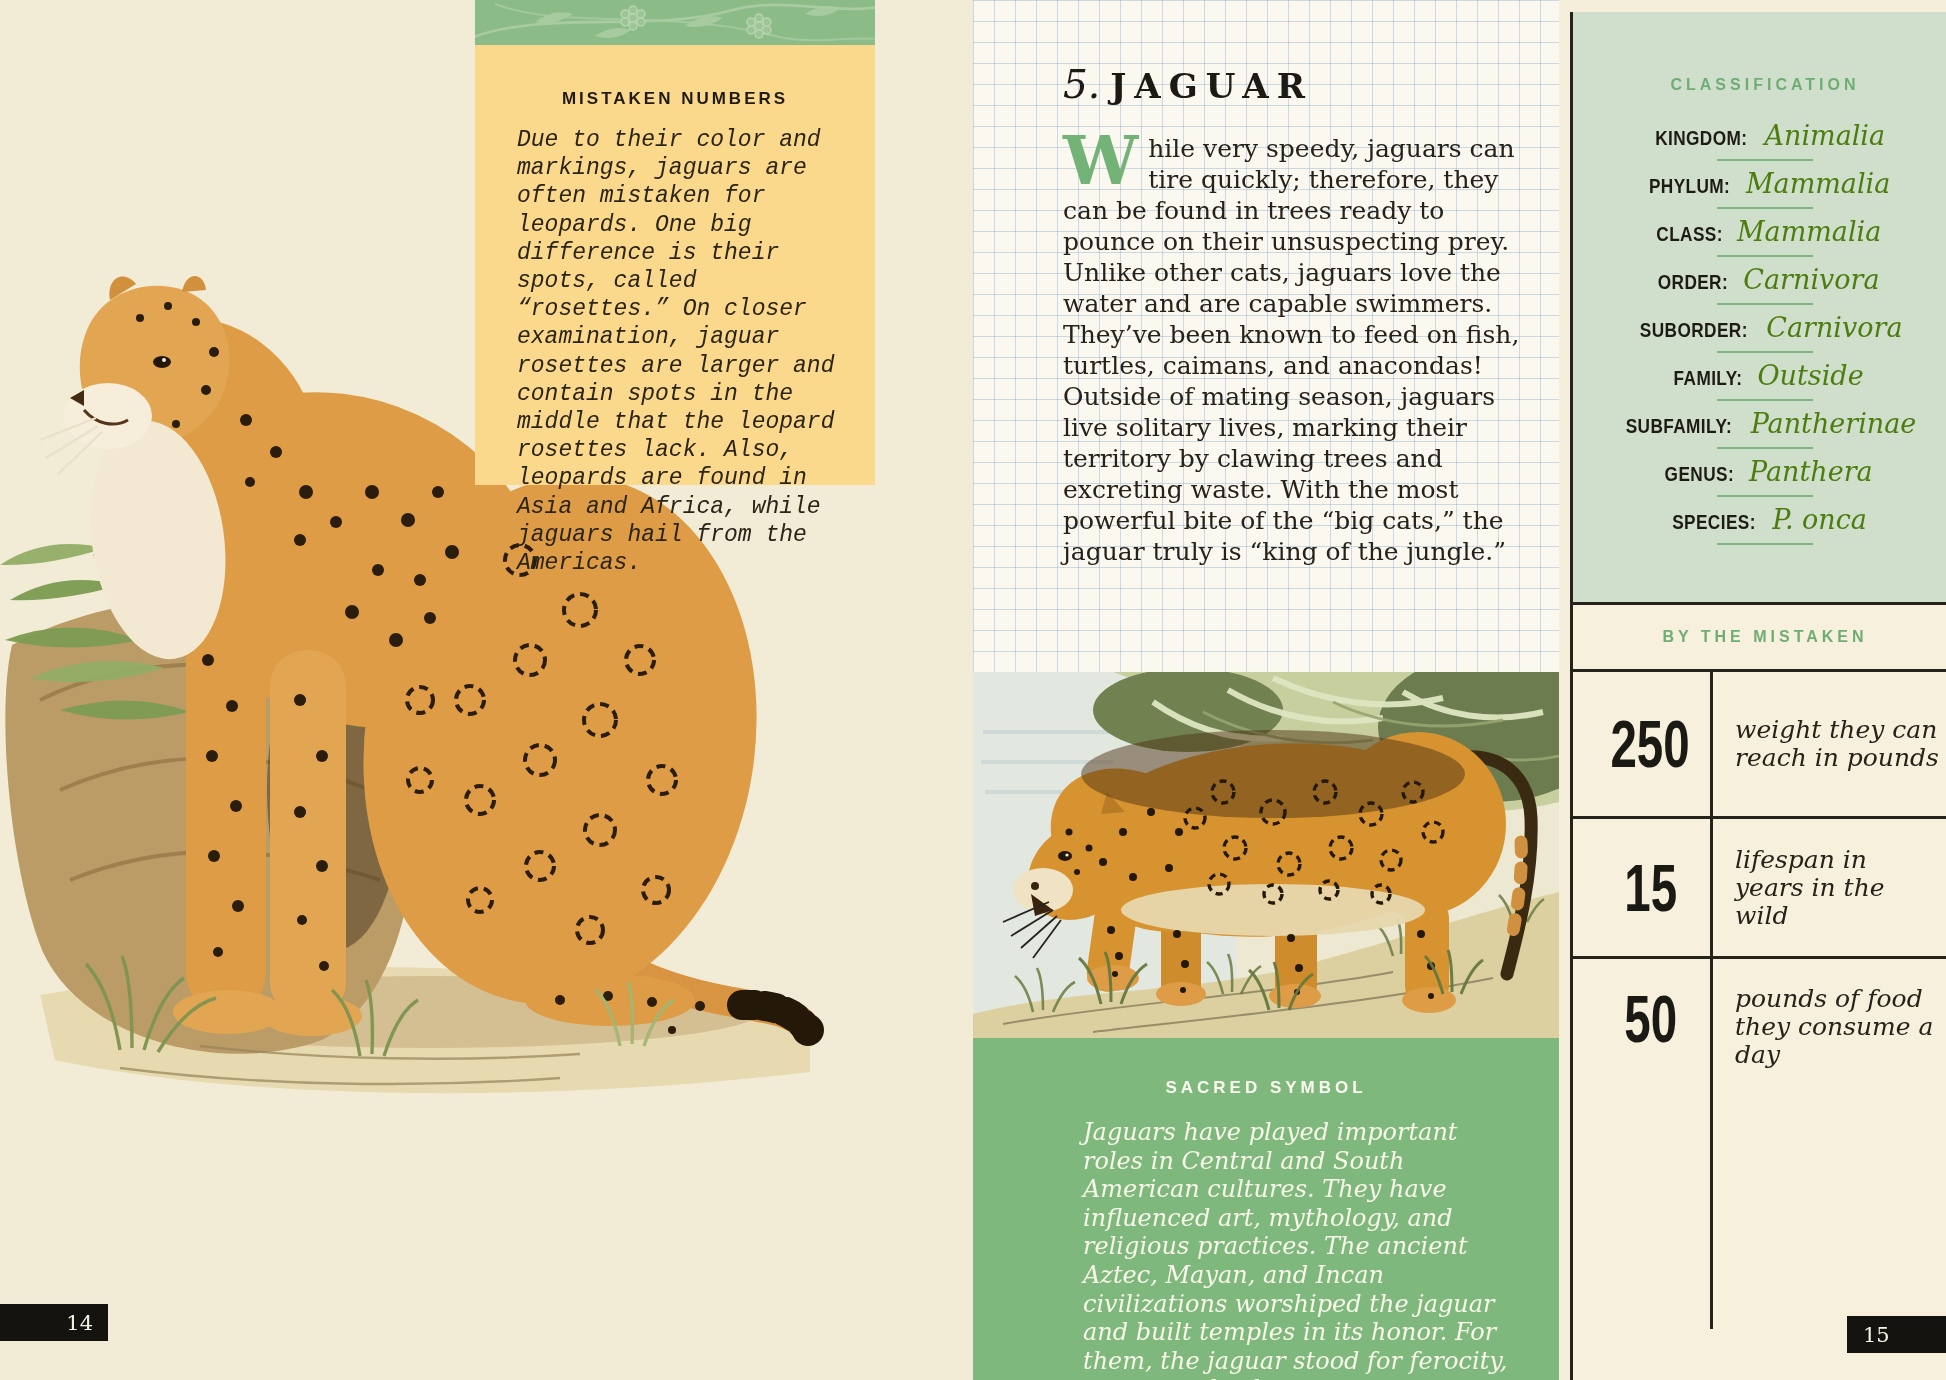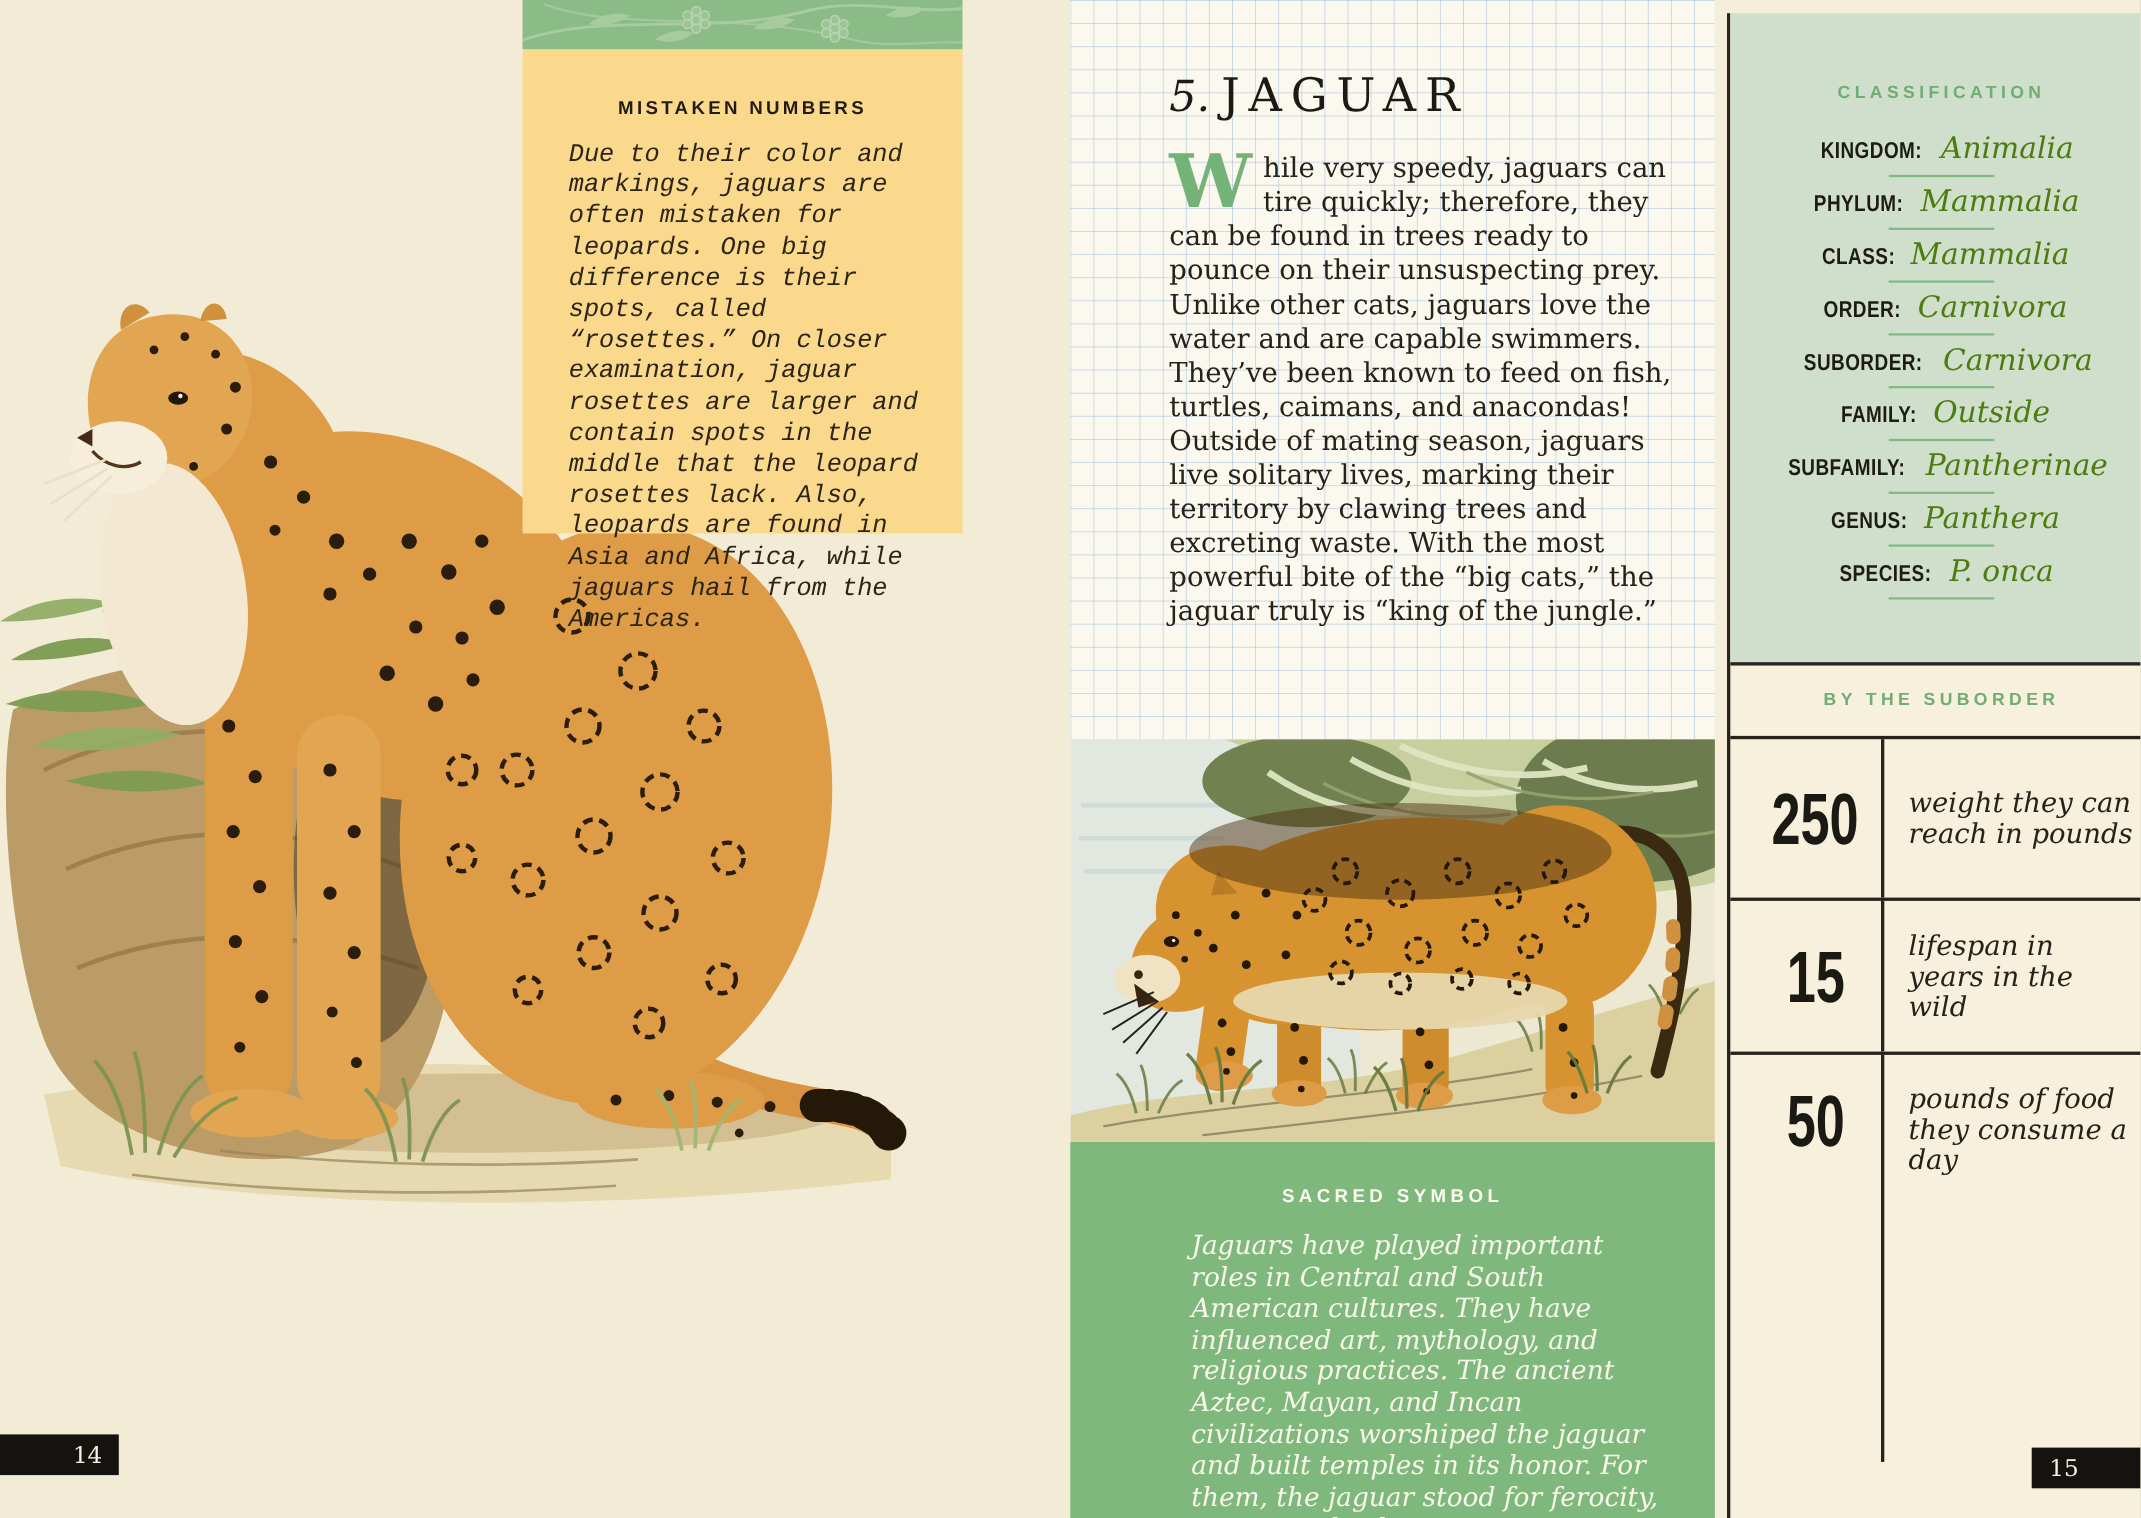--- a/index.html
+++ b/index.html
@@ -27,21 +27,21 @@
   .graph-block{
     position:absolute;left:0;top:0;width:586px;height:672px;box-sizing:border-box;
     background-color:#fbf8ef;
     background-image:linear-gradient(rgba(126,164,205,.38) 1px,transparent 1px),
                      linear-gradient(90deg,rgba(126,164,205,.38) 1px,transparent 1px);
     background-size:21px 21px;
     padding:62px 30px 0 90px;
   }
   .article-heading{white-space:nowrap;}
   .article-num{font-style:italic;font-size:39px;color:#1d1a14;}
-  .article-title{font-weight:normal;font-size:42px;letter-spacing:8px;color:#1d1a14;margin-left:10px;}
+  .article-title{font-weight:bold;font-size:34px;letter-spacing:8px;color:#1d1a14;margin-left:10px;}
   .article-body{margin-top:26px;font-size:25px;line-height:31px;color:#26221a;}
   .drop-cap{
     float:left;color:#73b377;font-weight:bold;font-size:67px;line-height:50px;
     margin:3px 10px 0 0;font-family:"DejaVu Serif",serif;
   }
   .mid-image{position:absolute;left:0;top:672px;width:586px;height:366px;overflow:hidden;}
   .sacred-box{
     position:absolute;left:0;top:1038px;width:586px;height:342px;background:#7fb87d;
     box-sizing:border-box;padding:40px 36px 0 110px;
   }
@@ -417,21 +417,21 @@
         <div class="cls-row"><span class="cls-label">SUBFAMILY:</span> <span class="cls-value">Pantherinae</span></div>
         <div class="cls-divider"></div>
         <div class="cls-row"><span class="cls-label">GENUS:</span> <span class="cls-value">Panthera</span></div>
         <div class="cls-divider"></div>
         <div class="cls-row"><span class="cls-label">SPECIES:</span> <span class="cls-value">P. onca</span></div>
         <div class="cls-divider"></div>
       </div>
     </div>
 
     <div class="num-band">
-      <span class="num-band-title">BY THE SUBORDER</span>
+      <span class="num-band-title">BY THE MISTAKEN</span>
     </div>
 
     <div class="stats">
       <div class="stat-row r1">
         <div class="stat-num-cell">
             <span class="stat-num">250</span>
           </div>
         <div class="stat-desc-cell">
             <div class="stat-desc">weight they can reach in pounds</div>
           </div>

